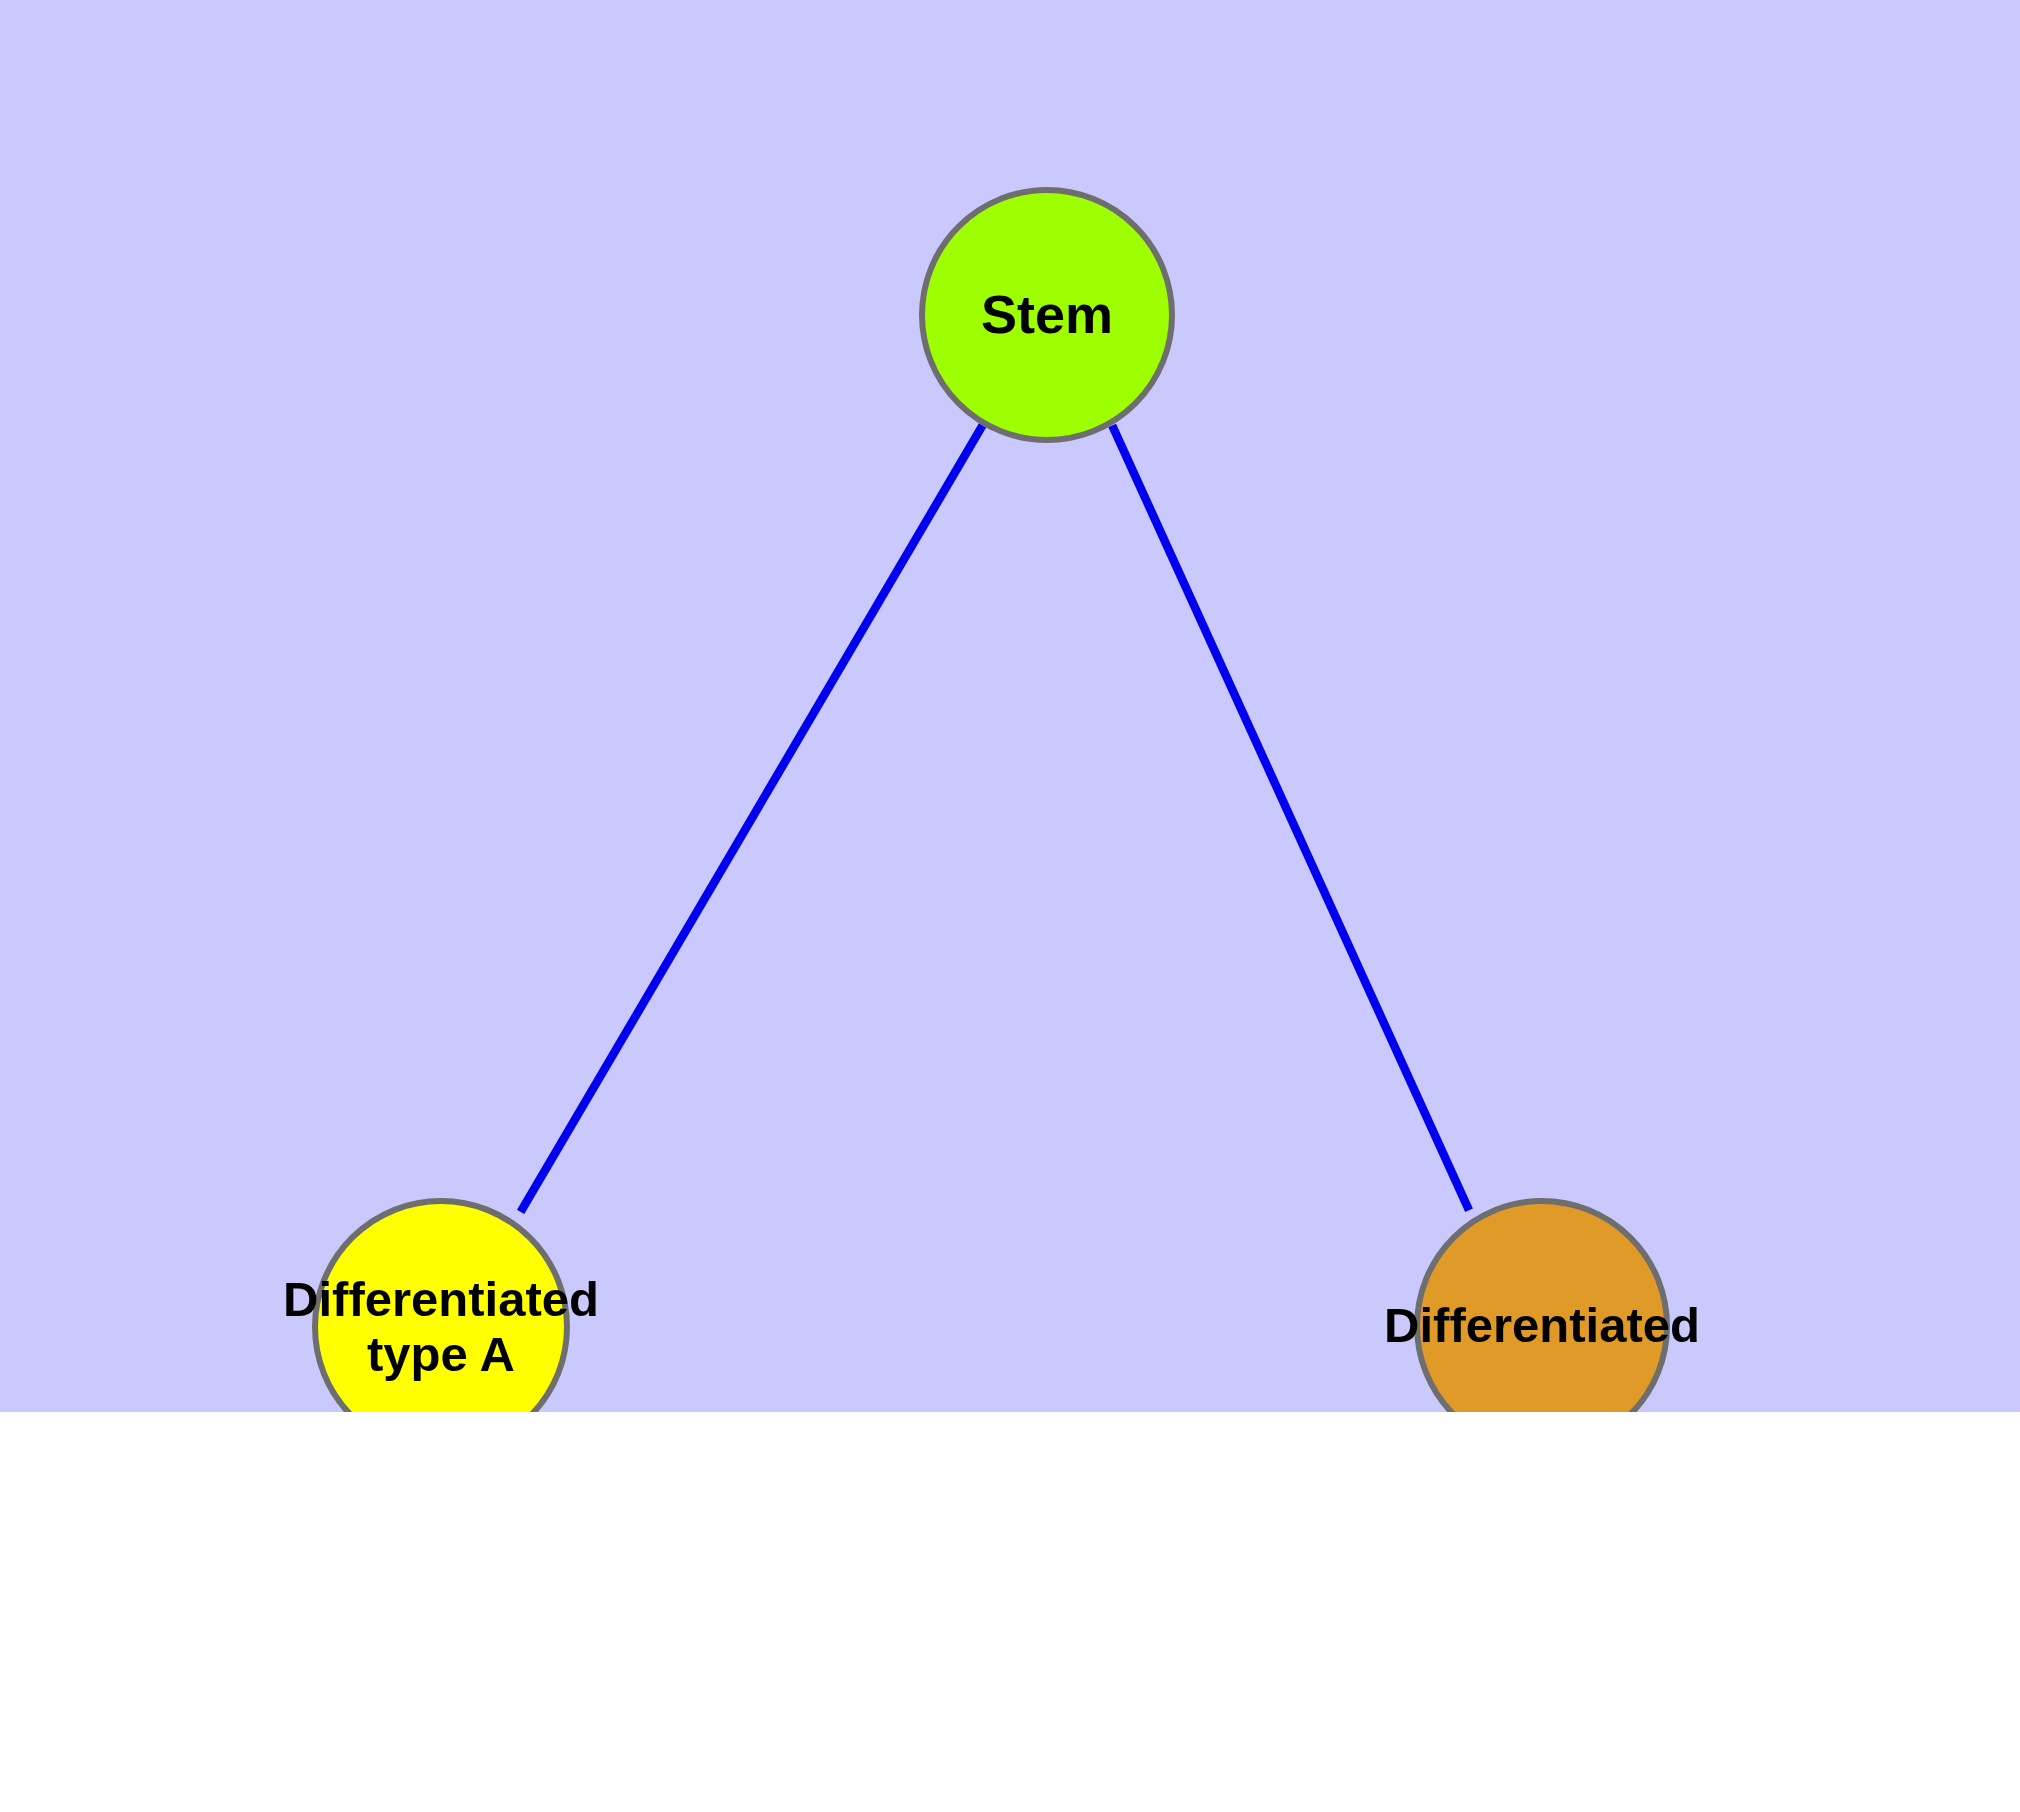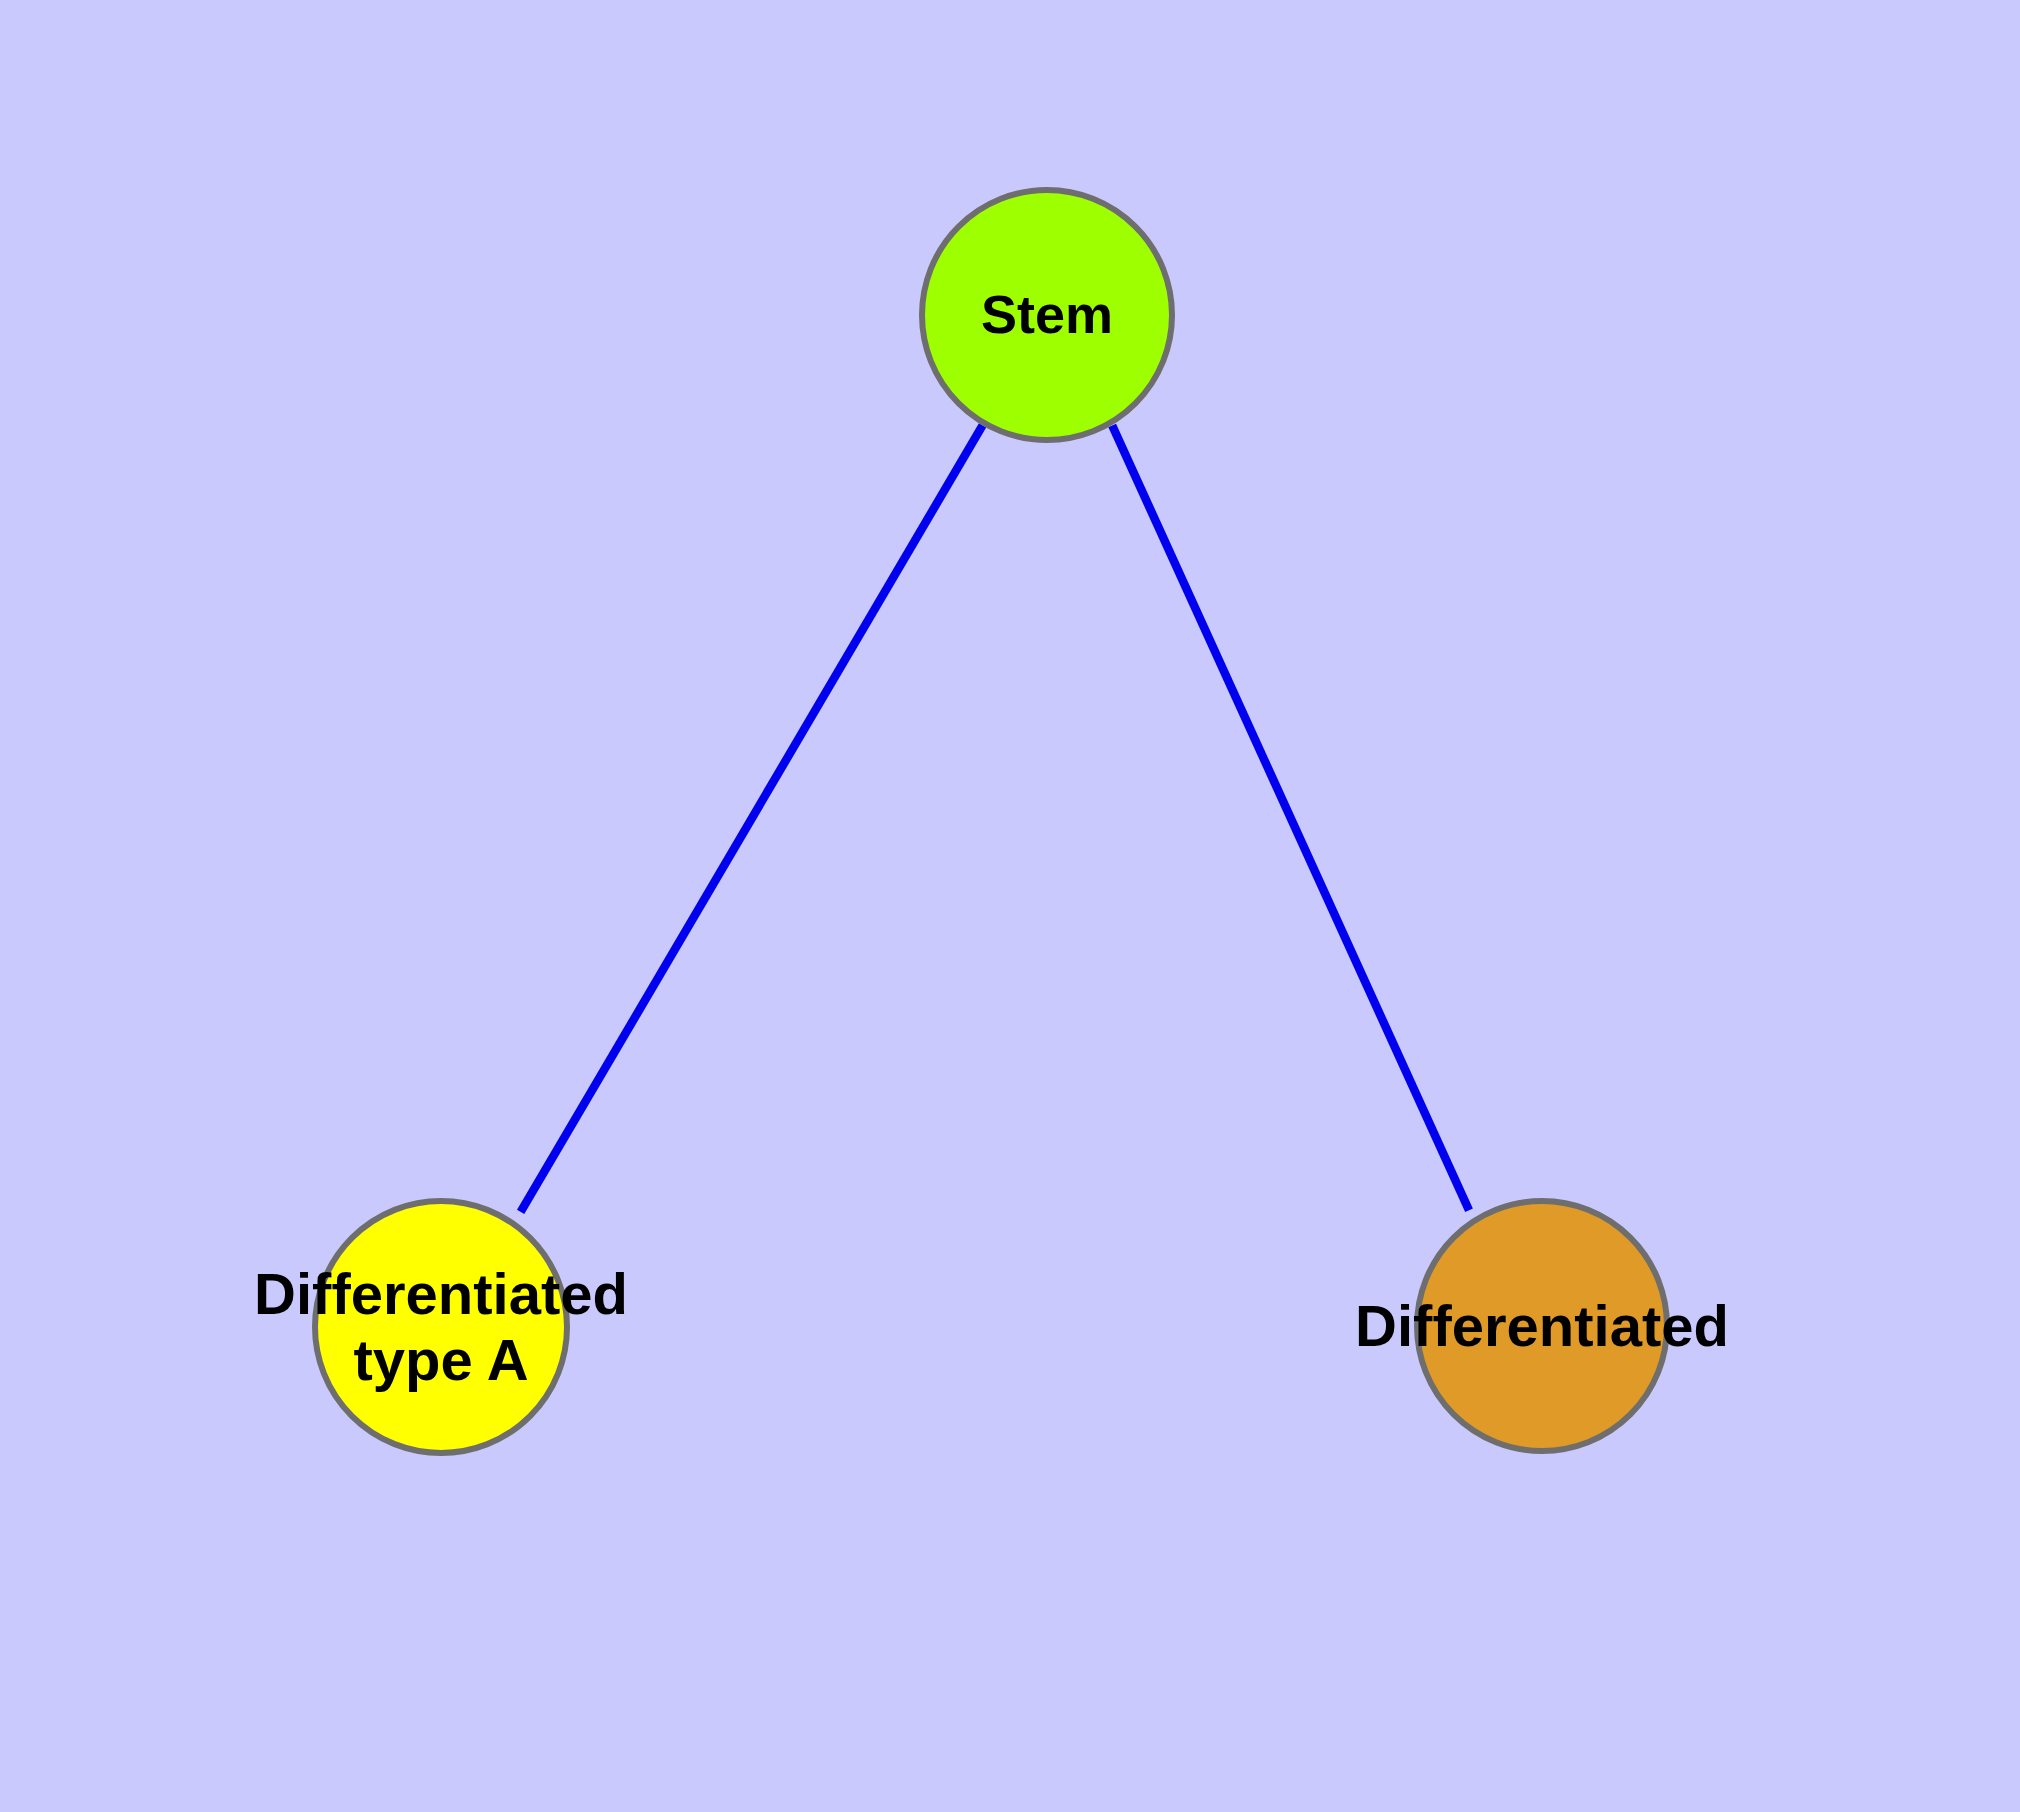--- a/index.html
+++ b/index.html
@@ -61,26 +61,26 @@
     width: 258px;
     height: 258px;
   }
   #node-diff-b {
     left: 1414px;
     top: 1198px;
     width: 257px;
     height: 257px;
   }
   #node-diff-a .node-label,
-  #node-diff-b .node-label { font-size: 58px; }
+  #node-diff-b .node-label { font-size: 49px; }
 </style>
 </head>
 <body>
 
-<div id="canvas" style="width: 2021px; height: 1812px;">
+<div id="canvas" style="width: 2021px; height: 1412px;">
 
   <div id="bg-rect" style="background: rgb(201, 201, 253); width: 2021px; height: 1812px;"></div>
 
   <svg id="edge-layer" viewBox="0 0 2384 2138" style="width: 2021px; height: 1812px;">
     <line id="svg-edge-0" x1="1159" y1="502" x2="614" y2="1430" stroke="#0000EE" stroke-width="10" stroke-linecap="butt"></line>
     <line id="svg-edge-1" x1="1312" y1="502" x2="1733" y2="1428" stroke="#0000EE" stroke-width="10" stroke-linecap="butt"></line>
   </svg>
 
   <div class="node" id="node-stem" style="left: 919px; top: 187px; width: 256px; height: 256px; background: rgb(158, 255, 0); border: 6px solid rgb(110, 110, 110);">
     <div class="node-label">

